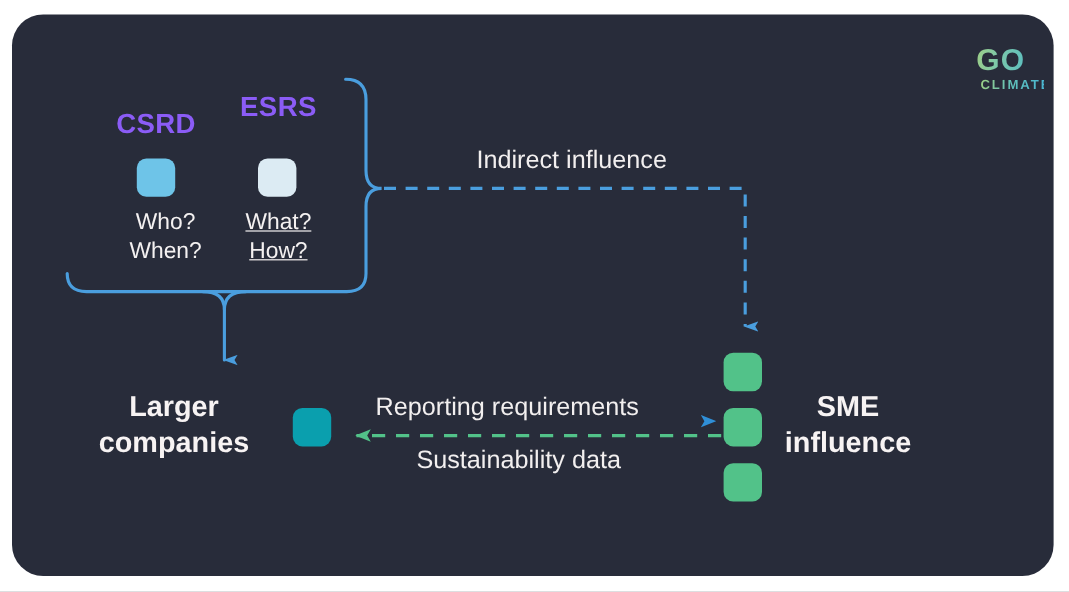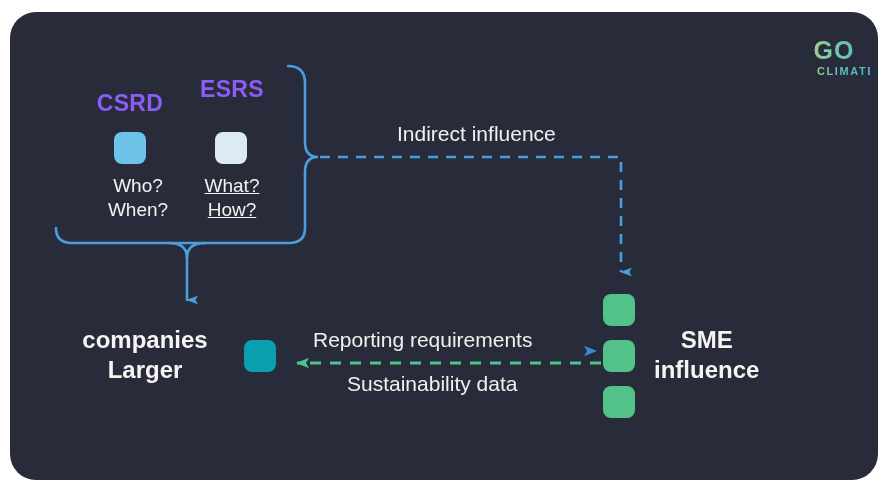--- a/index.html
+++ b/index.html
@@ -193,22 +193,22 @@
   <div class="qtext q-esrs">
     <div>What?</div>
     <div>How?</div>
   </div>
 
   <div class="flow-label lbl-indirect">Indirect influence</div>
   <div class="flow-label lbl-reporting">Reporting requirements</div>
   <div class="flow-label lbl-sustain">Sustainability data</div>
 
   <div class="big-label lbl-larger">
+    <div>Larger</div>
     <div>companies</div>
-    <div>Larger</div>
   </div>
   <div class="sq sq-teal"></div>
 
   <div class="sq sq-g1"></div>
   <div class="sq sq-g2"></div>
   <div class="sq sq-g3"></div>
   <div class="big-label lbl-sme">
     <div>SME</div>
     <div>influence</div>
   </div>

